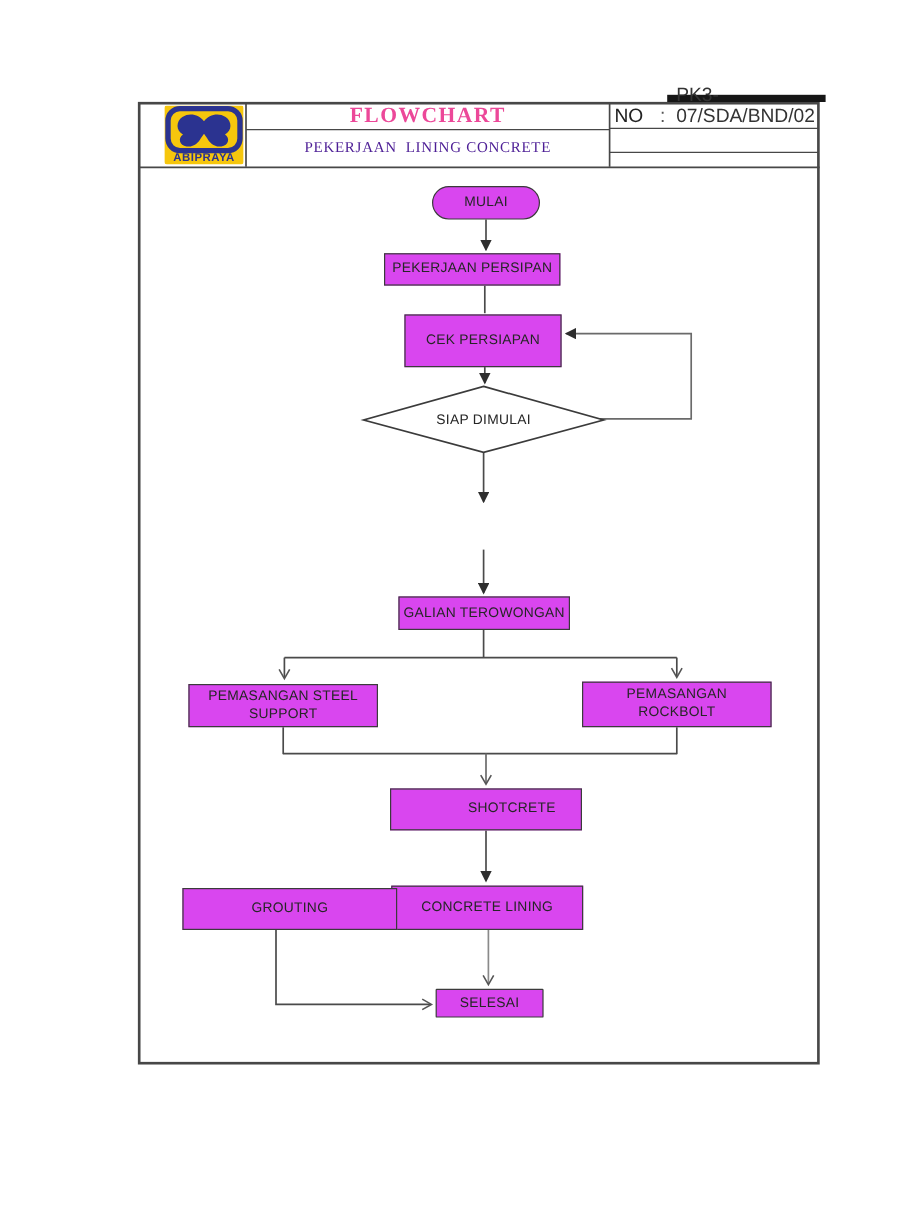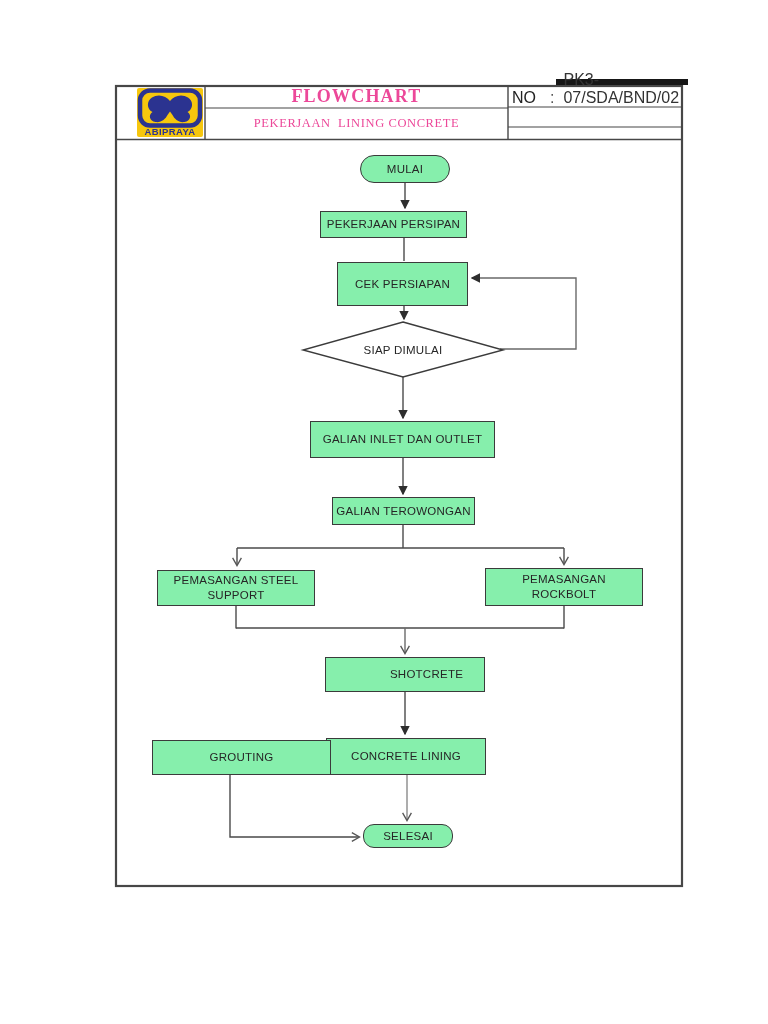--- a/index.html
+++ b/index.html
@@ -16,42 +16,42 @@
   .hdr-title {
     position:absolute; left:205px; top:85px; width:303px; height:23px;
     display:flex; align-items:center; justify-content:center;
     font-family:"Liberation Serif", serif; font-weight:bold; font-size:18px;
     letter-spacing:1.2px; color:#ec4899;
   }
   .hdr-subtitle {
     position:absolute; left:205px; top:108px; width:303px; height:31px;
     display:flex; align-items:center; justify-content:center;
     font-family:"Liberation Serif", serif; font-size:12.5px;
-    letter-spacing:.6px; color:#ec4899; white-space:pre;
+    letter-spacing:.6px; color:#4c1d95; white-space:pre;
   }
   .hdr-no-row {
     position:absolute; left:508px; top:85px; width:175px; height:22px;
     display:flex; align-items:flex-end; font-size:16px; color:#222;
   }
   .hdr-no-row .no-label { margin-left:4px; }
   .hdr-no-row .no-colon { margin-left:14px; color:#555; }
   .hdr-no-row .no-value { margin-left:9px; color:#333; }
 
   
   .logo-wrap { position:absolute; left:137px; top:88px; width:66px; height:49px; }
 
   
   .node {
-    position:absolute; box-sizing:border-box; background:#86efac;
+    position:absolute; box-sizing:border-box; background:#d946ef;
     border:1.5px solid #3b3b3b; display:flex; align-items:center; justify-content:center;
     text-align:center; font-size:11.5px; letter-spacing:.25px; color:#262626; line-height:1.3;
     padding:1px 3px;
   }
   .terminator { border-radius:14px; }
-  .terminator-sm { border-radius:11px; }
+  .terminator-sm { border-radius:1px; }
   .diamond-label {
     position:absolute; border:none; background:transparent; display:flex;
     align-items:center; justify-content:center; font-size:11.5px; letter-spacing:.25px; color:#262626;
   }
 </style>
 </head>
 <body>
 
 <div class="page">
 
@@ -121,21 +121,20 @@
   </div>
 
   <div class="node terminator" style="left:360px; top:155px; width:90px; height:28px;">MULAI</div>
 
   <div class="node" style="left:320px; top:211px; width:147px; height:27px;">PEKERJAAN PERSIPAN</div>
 
   <div class="node" style="left:337px; top:262px; width:131px; height:44px;">CEK PERSIAPAN</div>
 
   <div class="diamond-label" style="left:333px; top:339px; width:140px; height:22px;">SIAP DIMULAI</div>
 
-  <div class="node" style="left:310px; top:421px; width:185px; height:37px;">GALIAN INLET DAN OUTLET</div>
 
   <div class="node" style="left:332px; top:497px; width:143px; height:28px;">GALIAN TEROWONGAN</div>
 
   <div class="node" style="left:485px; top:568px; width:158px; height:38px;">PEMASANGAN ROCKBOLT</div>
 
   <div class="node" style="left:157px; top:570px; width:158px; height:36px;">PEMASANGAN STEEL SUPPORT</div>
 
   <div class="node" style="left:325px; top:657px; width:160px; height:35px;padding-left:46px;">SHOTCRETE</div>
 
   <div class="node" style="left:326px; top:738px; width:160px; height:37px;">CONCRETE LINING</div>

